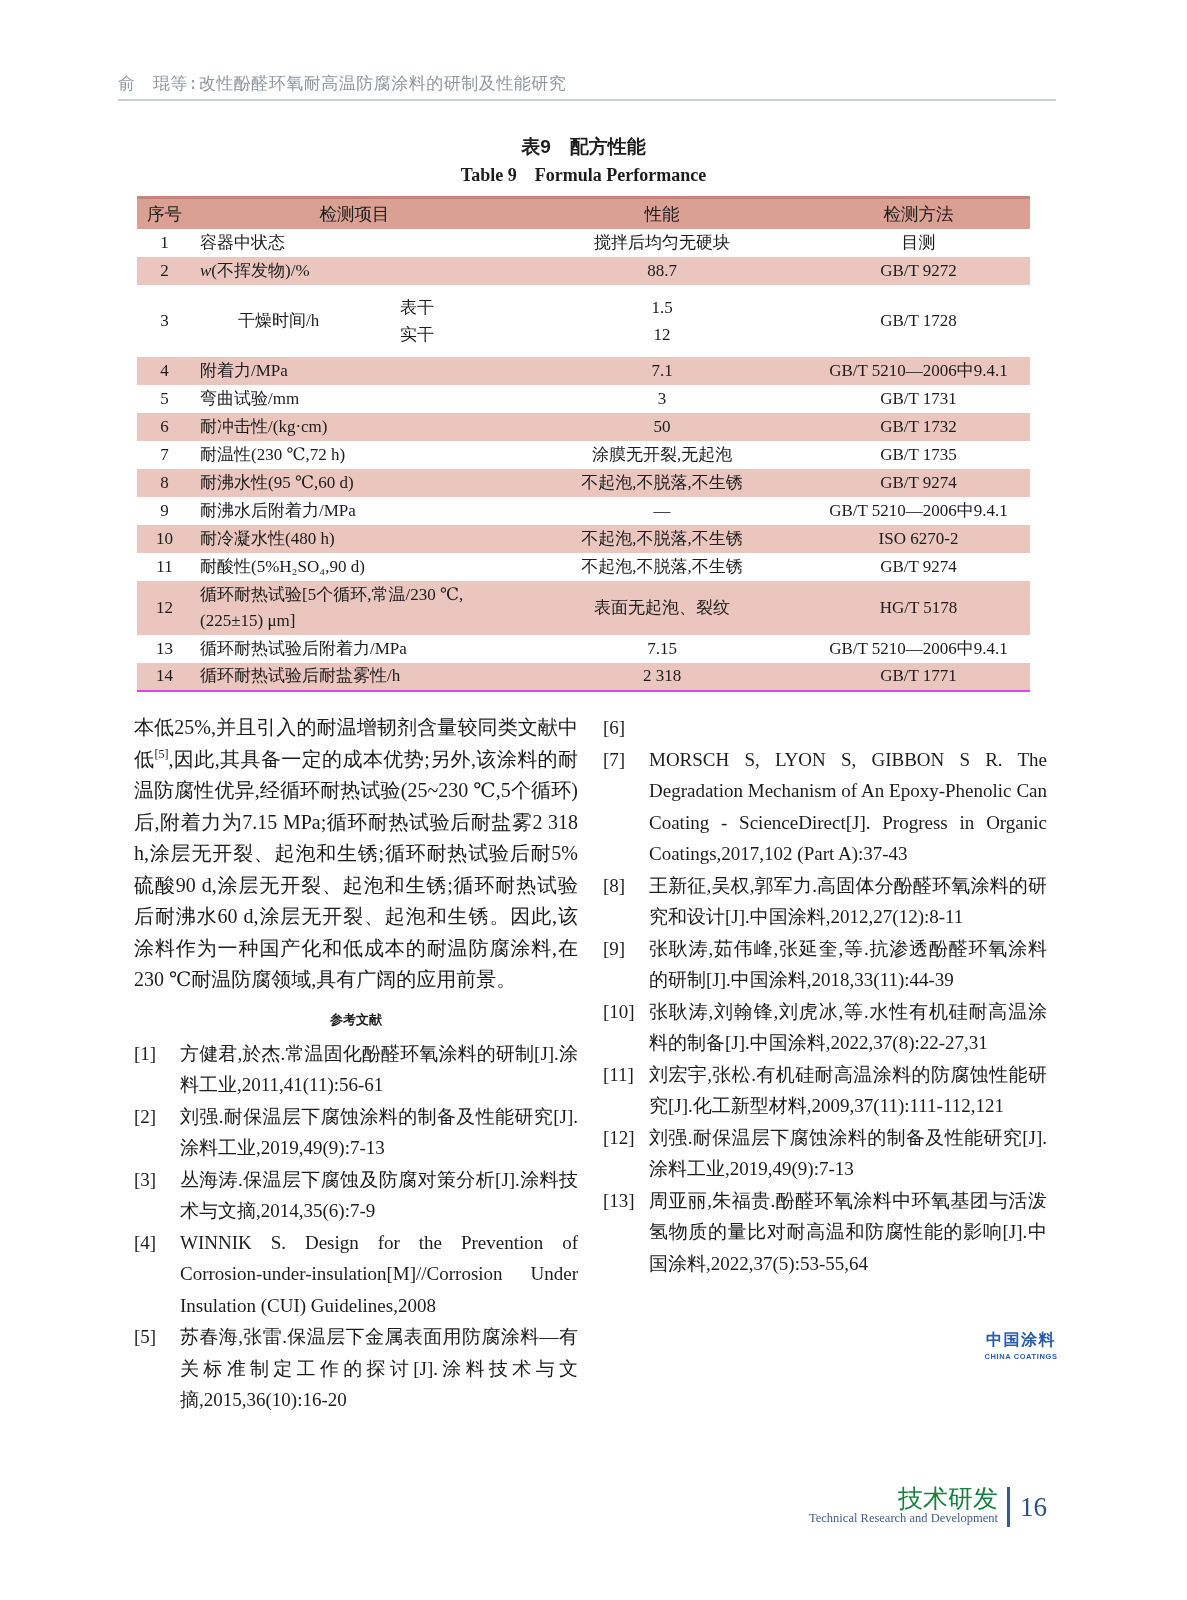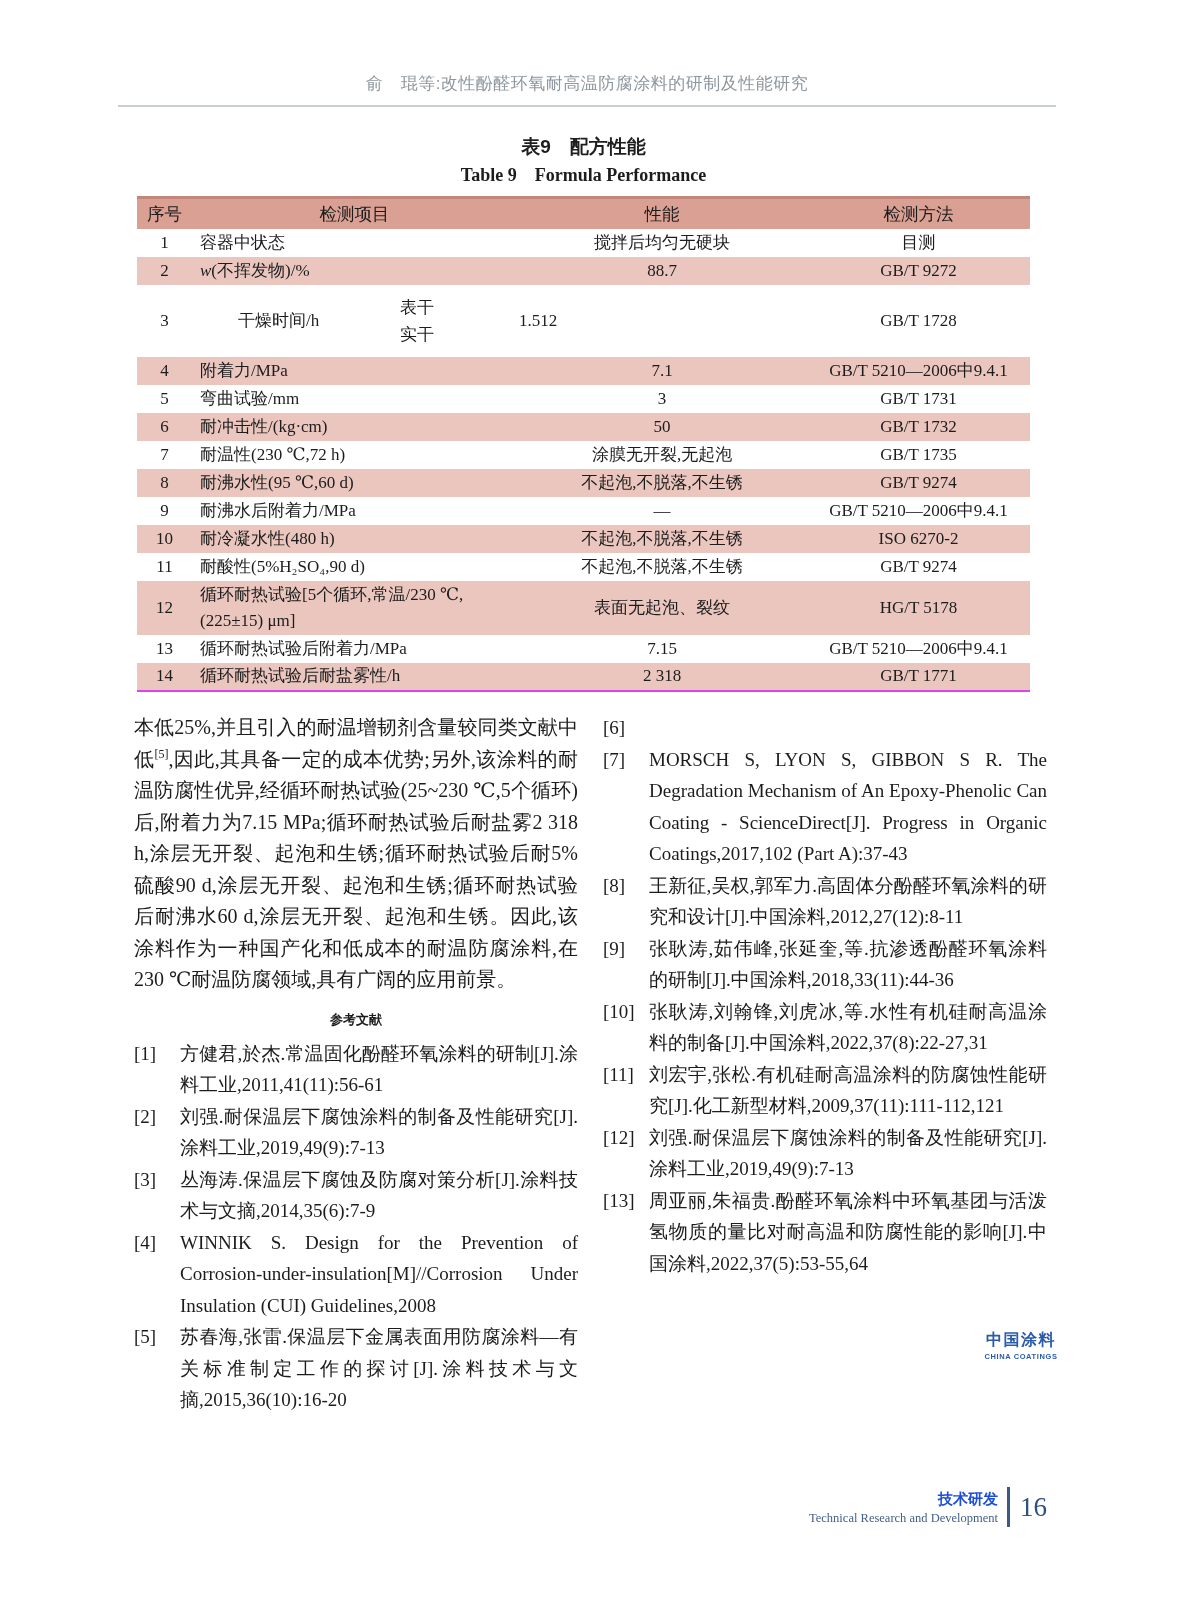--- a/index.html
+++ b/index.html
@@ -6,40 +6,40 @@
   html,body { background:#e8e8e8; }
   .page {
     position:relative; width:1187px; height:1600px; margin:0 auto;
     background:#ffffff; overflow:hidden;
     font-family:"Liberation Serif","DejaVu Serif",serif; color:#1c1c1c;
   }
 
   
   .running-head{
     position:absolute; left:118px; top:72px; width:938px;
-    text-align:center; font-family:Liberation Sans, sans-serif;
+    text-align:left; font-family:Liberation Mono, monospace;
     font-size:17px; letter-spacing:.5px; color:#8e969e;
-    padding-bottom:10px; border-bottom:2px solid #c9ced3;
+    padding-bottom:4px; border-bottom:2px solid #c9ced3;
   }
 
   
   .table-block{ position:absolute; left:137px; top:134px; width:893px; }
   .tbl-title-zh{ text-align:center; font-family:"Liberation Sans","DejaVu Sans",sans-serif;
     font-weight:bold; font-size:19px; color:#1e1e1e; }
   .tbl-title-en{ text-align:center; font-weight:bold; font-size:18px; margin-top:3px; }
   table.tbl{ width:100%; border-collapse:collapse; margin-top:9px;
     border-top:3px solid #c2867b; border-bottom:2px solid #d946ef; font-size:17px; }
   table.tbl th{ background:#dba094; font-weight:normal; height:31px; font-size:17.5px; }
   table.tbl td{ height:28px; text-align:center; padding:1px 2px; line-height:1.25; }
   table.tbl td.item{ text-align:left; padding-left:8px; }
   tr.shade{ background:#eac6bf; }
   .dry{ display:flex; align-items:center; }
   .dry-label{ flex:0 0 auto;margin-left:38px; }
   .dry-subs{ display:flex; flex-direction:column; margin:8px auto; line-height:27px; }
-  .stack{ display:flex; flex-direction:row; line-height:27px; }
+  .stack{ display:flex; flex-direction:column; line-height:27px; }
   .it{ font-style:italic; }
 
   
   .columns{ position:absolute; left:134px; top:712px; width:913px; display:flex; gap:25px; }
   .col{ width:444px; }
   .body-par{ font-size:20px; line-height:31.5px; text-align:justify; }
   .refs-heading{ text-align:center; font-family:"Liberation Sans","DejaVu Sans",sans-serif;
     font-weight:bold; font-size:13px; margin:15px 0 9px; }
   .ref{ display:flex; font-size:19px; line-height:31.5px; }
   .ref-label{ flex:0 0 46px; }
@@ -48,22 +48,22 @@
 
   
   .logo{ position:absolute; left:978px; top:1330px; width:86px; text-align:center;
     font-family:"Liberation Sans","DejaVu Sans",sans-serif; color:#2a5caa; }
   .logo-zh{ font-weight:bold; font-size:16px; letter-spacing:1.5px; }
   .logo-en{ font-weight:bold; font-size:7.5px; letter-spacing:.6px; margin-top:1px; }
 
   
   .footer{ position:absolute; top:1487px; right:140px; display:flex; align-items:stretch; }
   .footer-labels{ text-align:right; padding-right:9px; }
-  .footer-zh{ font-family:"Liberation Sans","DejaVu Sans",sans-serif; font-weight:bold;
-    font-size:15px; color:#1d4ed8; line-height:23px; }
+  .footer-zh{ font-family:"Liberation Sans","DejaVu Sans",sans-serif; font-weight:normal;
+    font-size:25px; color:#15803d; line-height:23px; }
   .footer-en{ font-size:12.5px; color:#42608a; line-height:17px; }
   .footer-bar{ width:3px; background:#3d5b80; }
   .footer-page{ font-size:27px; color:#2f5180; padding-left:10px; align-self:center; }
 </style>
 </head>
 <body>
 
 <div class="page">
 
   <div class="running-head">俞　琨等:改性酚醛环氧耐高温防腐涂料的研制及性能研究</div>
@@ -224,21 +224,21 @@
       <div class="ref">
         <span class="ref-label">[7]</span>
         <span class="ref-text">MORSCH S, LYON S, GIBBON S R. The Degradation Mechanism of An Epoxy-Phenolic Can Coating - ScienceDirect[J]. Progress in Organic Coatings,2017,102 (Part A):37-43</span>
       </div>
       <div class="ref">
         <span class="ref-label">[8]</span>
         <span class="ref-text">王新征,吴权,郭军力.高固体分酚醛环氧涂料的研究和设计[J].中国涂料,2012,27(12):8-11</span>
       </div>
       <div class="ref">
         <span class="ref-label">[9]</span>
-        <span class="ref-text">张耿涛,茹伟峰,张延奎,等.抗渗透酚醛环氧涂料的研制[J].中国涂料,2018,33(11):44-36</span>
+        <span class="ref-text">张耿涛,茹伟峰,张延奎,等.抗渗透酚醛环氧涂料的研制[J].中国涂料,2018,33(11):44-39</span>
       </div>
       <div class="ref">
         <span class="ref-label">[10]</span>
         <span class="ref-text">张耿涛,刘翰锋,刘虎冰,等.水性有机硅耐高温涂料的制备[J].中国涂料,2022,37(8):22-27,31</span>
       </div>
       <div class="ref">
         <span class="ref-label">[11]</span>
         <span class="ref-text">刘宏宇,张松.有机硅耐高温涂料的防腐蚀性能研究[J].化工新型材料,2009,37(11):111-112,121</span>
       </div>
       <div class="ref">

